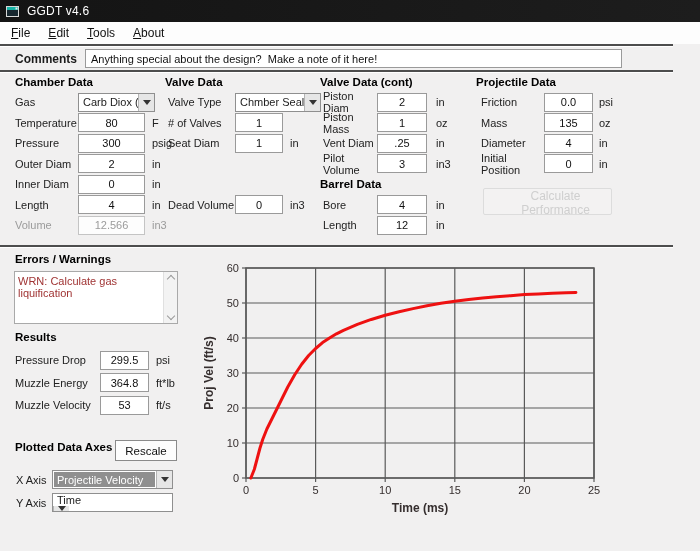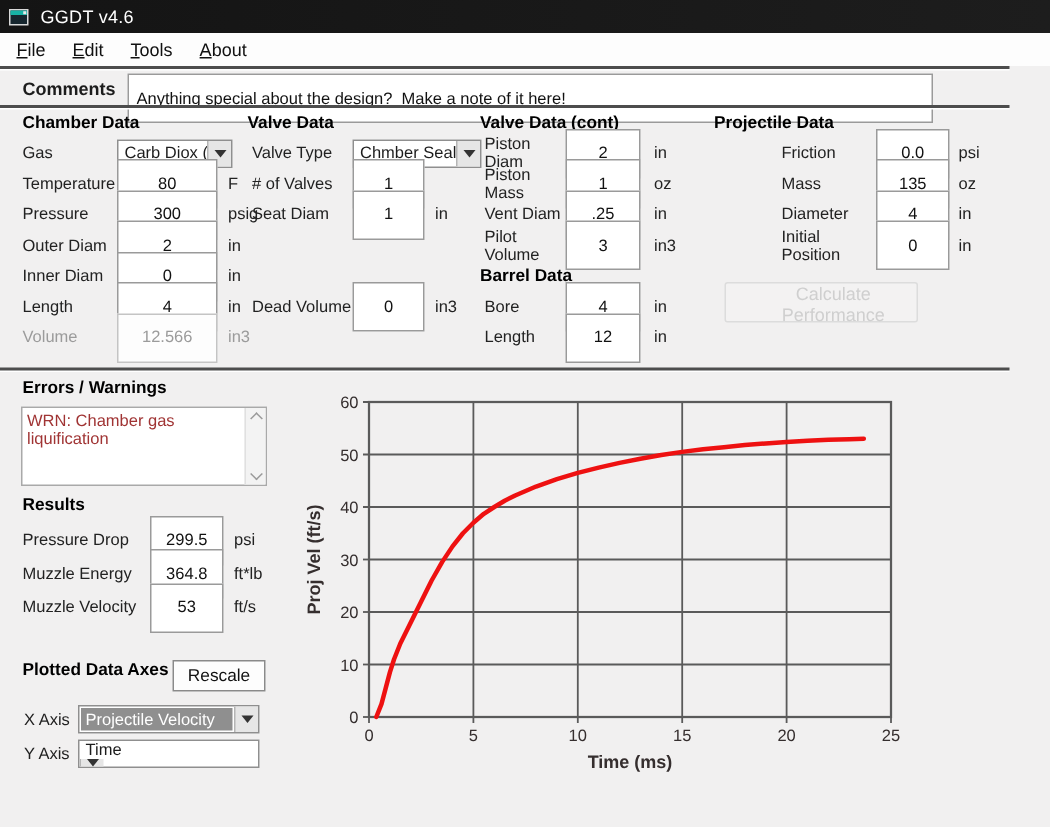--- a/index.html
+++ b/index.html
@@ -19,21 +19,21 @@
   .menu-item { padding:0 9px; font-size:12px; color:#111; cursor:default; }
   .menu-item u { text-decoration:underline; }
 
   
   .hsep { position:absolute; left:0; width:673px; height:2px; background:#4d4d4d;
           box-shadow:0 1px 0 #ffffff; }
 
   
   .sec-h { position:absolute; font-weight:bold; font-size:11.5px; color:#000; }
   .lbl { color:#222; }
-  .tb { border:1px solid #9a9a9a; background:#fff; height:33px; text-align:center;
+  .tb { border:1px solid #9a9a9a; background:#fff; height:19px; text-align:center;
         font-family:"Liberation Sans", sans-serif; font-size:11px; color:#111; padding:0 2px; }
   .tb:disabled, .tb.dis { color:#9b9b9b; border-color:#c4c4c4; background:#fdfdfd; }
   .unit { margin-left:7px; color:#222; }
   .combo { border:1px solid #8f8f8f; background:#fff; height:19px; display:flex; align-items:stretch; }
   .combo-text { flex:1; display:flex; align-items:center; padding-left:4px; font-size:11px;
                 white-space:nowrap; overflow:hidden; }
   .combo-btn { width:16px; background:#e6e6e6; border-left:1px solid #b5b5b5;
                display:flex; align-items:center; justify-content:center; }
   .combo-btn::after { content:""; width:0; height:0; border-left:4px solid transparent;
                       border-right:4px solid transparent; border-top:5px solid #333; }
@@ -41,21 +41,21 @@
 
   
   .col { position:absolute; top:92px; }
   .row { height:20.5px; display:flex; align-items:center; }
   .col-chamber { left:15px; }   .col-chamber .lbl { width:63px; }
   .col-chamber .tb { width:67px; } .col-chamber .combo { width:77px; }
   .col-valve { left:168px; }    .col-valve .lbl { width:67px; }
   .col-valve .tb { width:48px; } .col-valve .combo { width:86px; }
   .col-valvecont { left:323px; } .col-valvecont .lbl { width:54px; }
   .col-valvecont .tb { width:50px; } .col-valvecont .unit { margin-left:9px; }
-  .col-proj { left:481px; }     .col-proj .lbl { width:63px;margin-left:40px; }
+  .col-proj { left:481px; }     .col-proj .lbl { width:63px; }
   .col-proj .tb { width:49px; } .col-proj .unit { margin-left:6px; }
   .inline-h { font-weight:bold; font-size:11.5px; color:#000; }
 
   .calc-btn { position:absolute; left:483px; top:188px; width:129px; height:27px;
               background:#f3f2f2; border:1px solid #dcdcdc; color:#cfcfcf;
               font-family:"Liberation Sans", sans-serif; font-size:12px; border-radius:2px;padding-left:16px; }
 
   
   .err-box { position:absolute; left:14px; top:271px; width:164px; height:53px;
              background:#fff; border:1px solid #a9a9a9; display:flex; }
@@ -240,21 +240,21 @@
     <span class="unit">in</span>
   </div>
 </div>
 
 <button class="calc-btn" disabled="">Calculate Performance</button>
 
 <div class="hsep" style="top:245px"></div>
 
 <div class="sec-h" style="left:15px;top:253px">Errors / Warnings</div>
 <div class="err-box">
-  <div class="err-text">WRN: Chamber gas liquification</div>
+  <div class="err-text">WRN: Calculate gas liquification</div>
   <div class="err-scroll">
     <span class="chev up"></span>
     <span class="chev down"></span>
   </div>
 </div>
 
 <div class="sec-h" style="left:15px;top:331px">Results</div>
 <div class="col-results">
   <div class="row">
     <span class="lbl">Pressure Drop</span>

